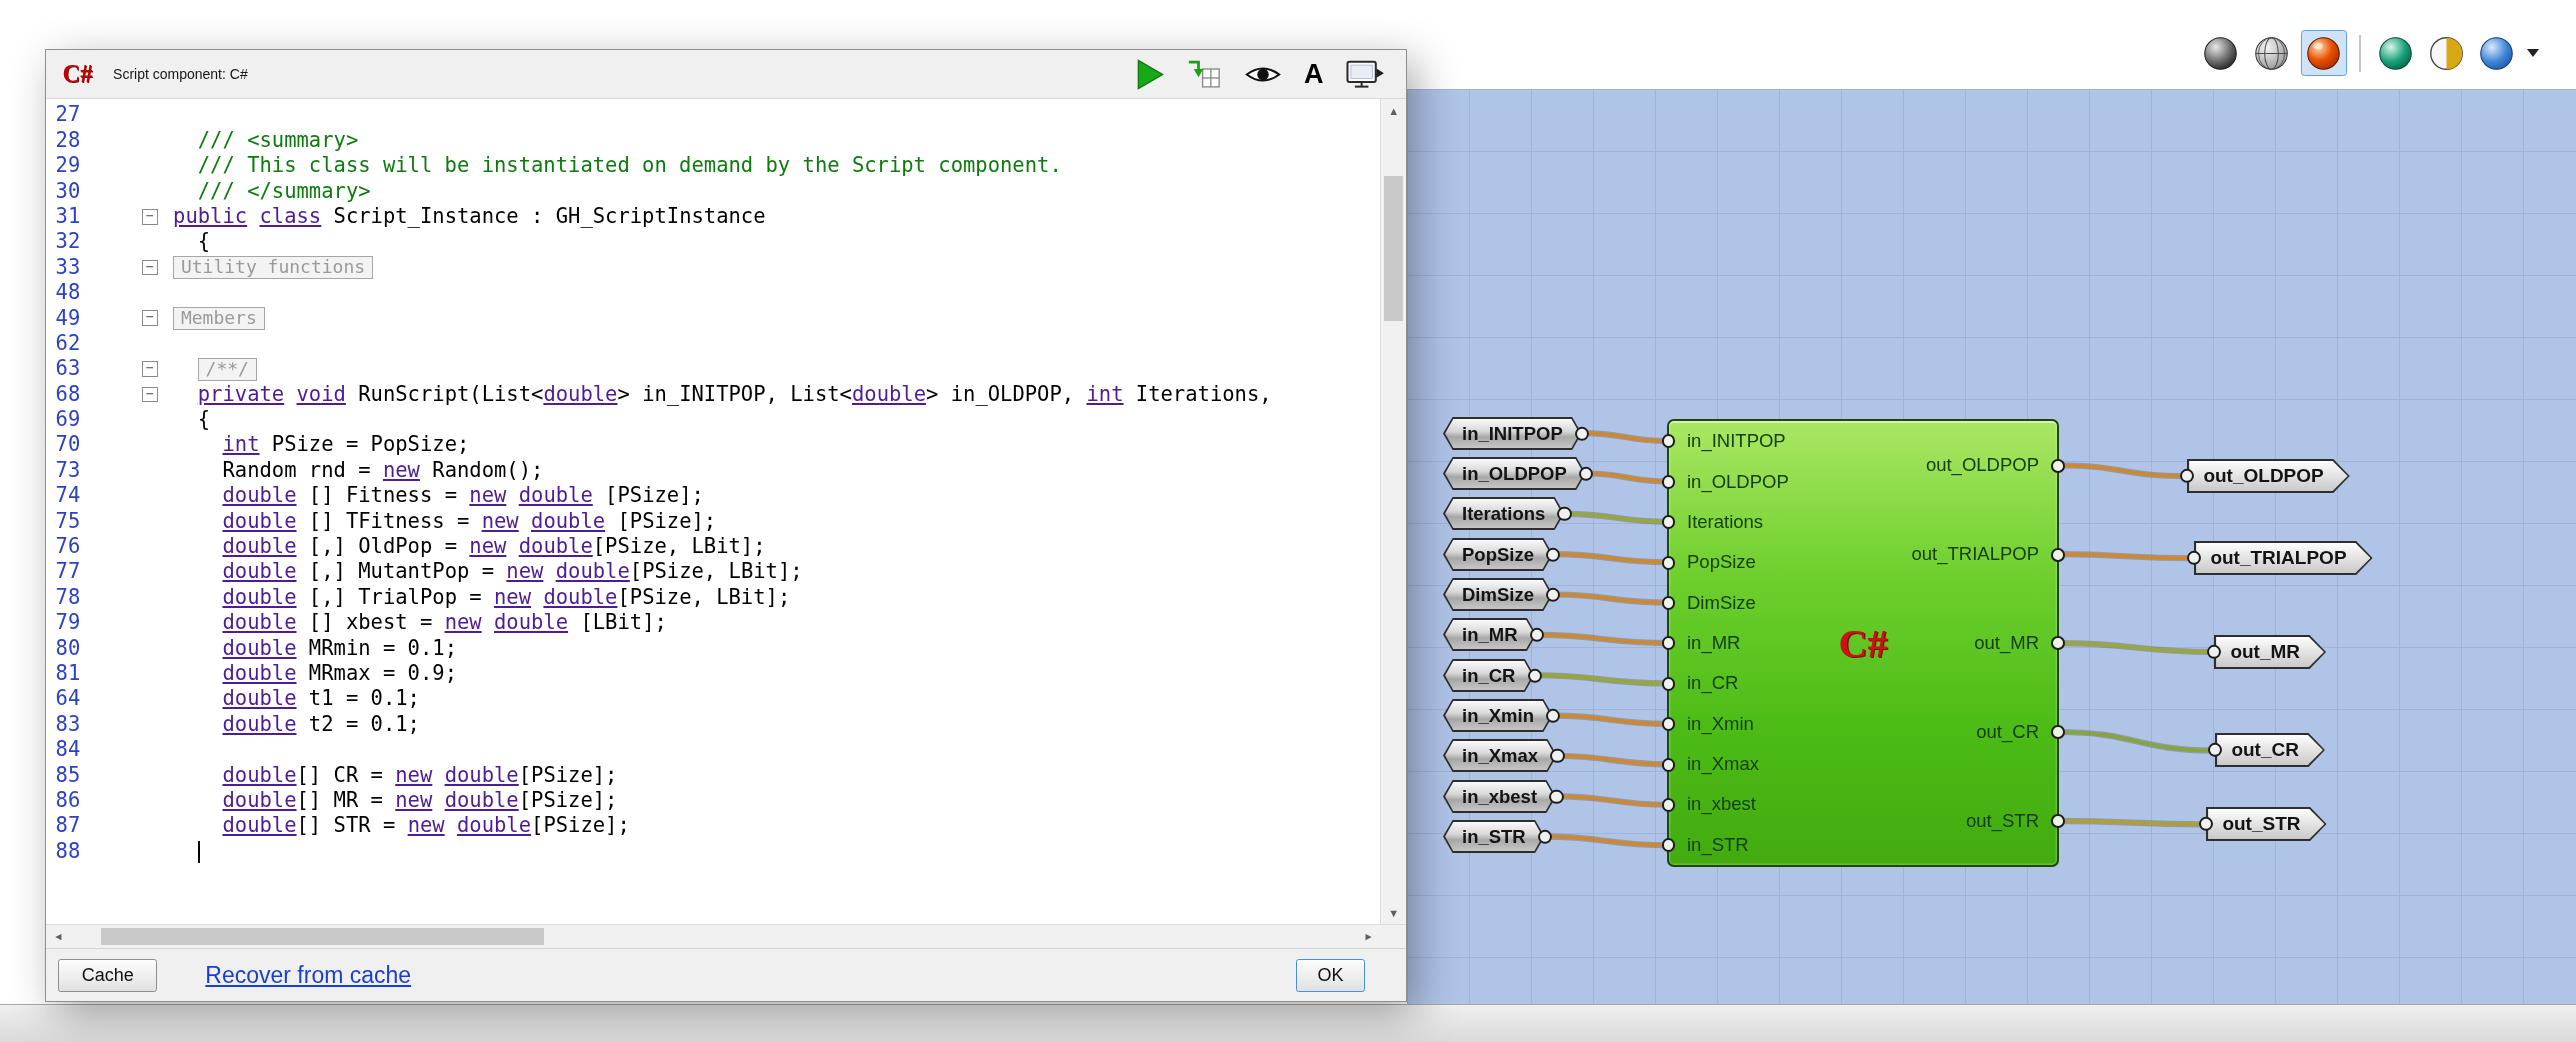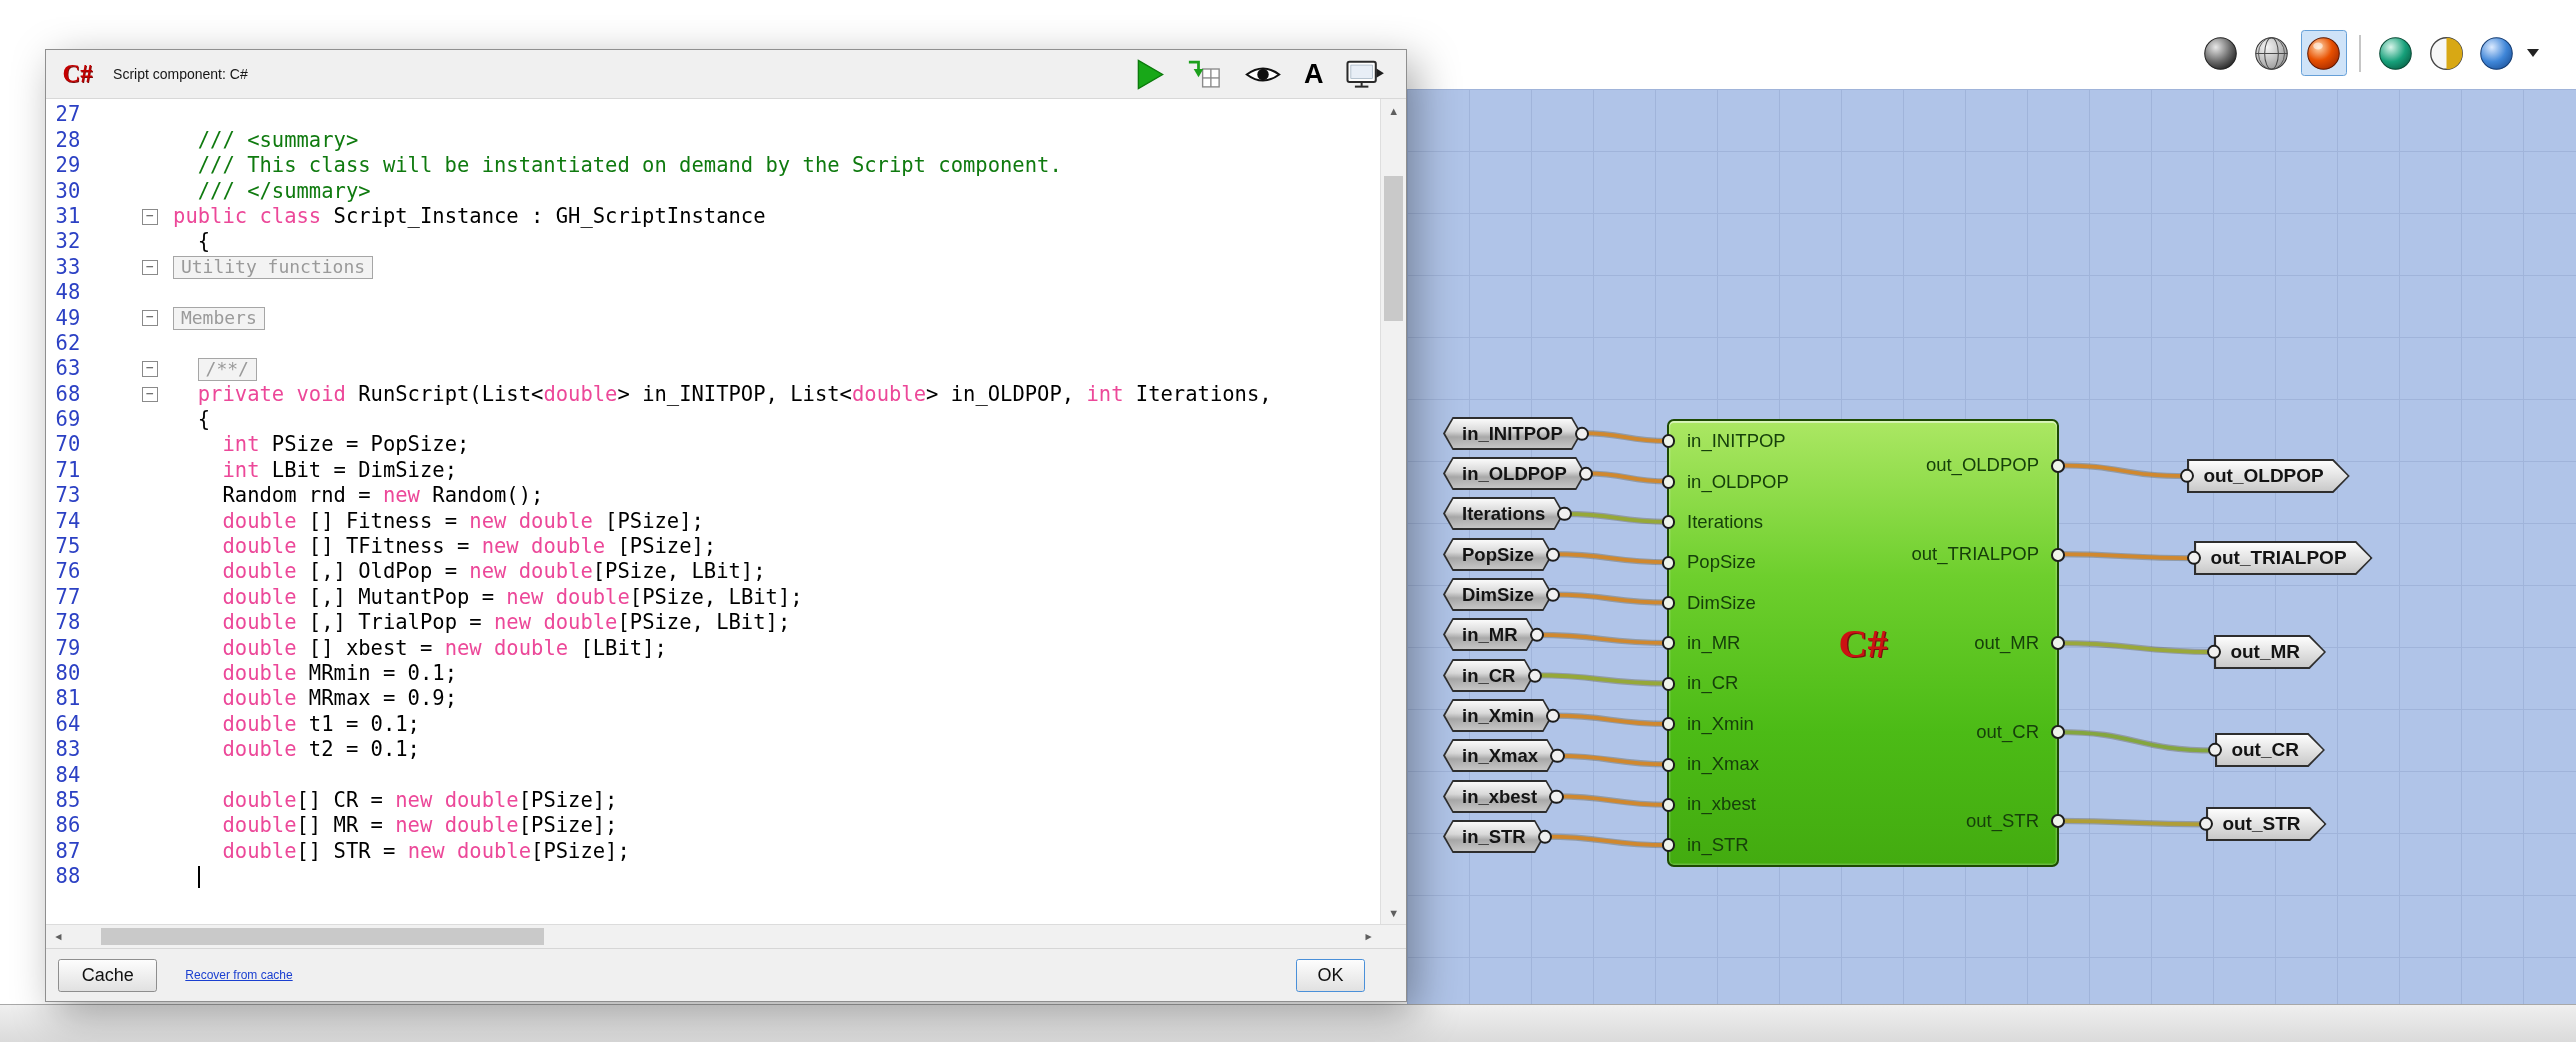--- a/index.html
+++ b/index.html
@@ -71,21 +71,21 @@
 
   .codewrap{flex:1 1 auto;display:flex;background:#fff;overflow:hidden;}
   .codegrid{flex:1 1 auto;overflow:hidden;padding-top:3.4px;background:#fff;}
   .code-line{display:grid;grid-template-columns:92px 31px auto;height:25.4px;line-height:25.4px;
     font-family:"DejaVu Sans Mono",monospace;font-size:20.5px;white-space:pre;}
   .ln{color:#2c41c4;padding-left:9.6px;}
   .foldcell{display:flex;align-items:center;padding-left:4.1px;}
   .fold-box{width:13.7px;height:13.7px;border:1.4px solid #8a8a8a;background:#fff;color:#555;
     font-size:13px;line-height:12.3px;text-align:center;font-family:"DejaVu Sans Mono",monospace;}
   .codecontent{padding-left:4.1px;overflow:hidden;}
-  .seg-k{color:#ec4899;}
+  .seg-k{color:#4c1d95;text-decoration:underline;}
   .seg-c{color:#0f7a0f;}
   .seg-t{color:#000;}
   .seg-b{display:inline-block;border:1.4px solid #a6a6a6;background:#f3f3f3;color:#9a9a9a;
     font-size:18px;line-height:20.5px;padding:0 6.8px;vertical-align:middle;}
   .seg-crt{display:inline-block;width:2.1px;height:22px;background:#000;vertical-align:middle;}
 
   .vscroll{flex:0 0 24.6px;background:#f1f1f1;border-left:0.7px solid #dedede;position:relative;}
   .vs-btn{position:absolute;left:0;right:0;height:23px;display:flex;align-items:center;justify-content:center;
     font-size:11px;color:#5f5f5f;background:#f1f1f1;}
   .vs-up{top:0;} .vs-down{bottom:0;}
@@ -95,21 +95,21 @@
   .hs-btn{width:24.6px;display:flex;align-items:center;justify-content:center;font-size:10.3px;color:#5f5f5f;}
   .hs-track{flex:1;position:relative;}
   .hs-thumb{position:absolute;left:30px;width:443px;top:2.7px;bottom:2.7px;background:#c9c9c9;}
   .hs-corner{width:25px;background:#f1f1f1;}
 
   .footer{height:52px;flex:0 0 auto;background:#f0f0f0;border-top:0.7px solid #d6d6d6;
     display:flex;align-items:center;position:relative;}
   .btn{border:0.7px solid #8e8e8e;background:linear-gradient(#fdfdfd,#e1e1e1);border-radius:2.7px;
     font-size:18px;color:#111;display:flex;align-items:center;justify-content:center;}
   .cache-btn{margin-left:12.3px;width:97px;height:31px;}
-  .recover-link{margin-left:28px;font-size:12px;color:#1a3fd0;text-decoration:underline;}
+  .recover-link{margin-left:48px;font-size:23px;color:#1a3fd0;text-decoration:underline;}
   .ok-btn{position:absolute;right:41px;width:67px;height:31px;border:1.4px solid #4a90d9;}
 
   .bottom-strip{position:absolute;left:0;right:0;bottom:0;height:38px;
     background:linear-gradient(#efefef,#dadada);border-top:0.7px solid #a8a8a8;z-index:3;}
 </style>
 </head>
 <body>
 
 <div class="screen">
 
@@ -407,21 +407,20 @@
           <div class="code-line"><span class="ln">31</span><span class="foldcell"><span class="fold-box">−</span></span><span class="codecontent"><span class="seg-k">public</span><span class="seg-t"> </span><span class="seg-k">class</span><span class="seg-t"> Script_Instance : GH_ScriptInstance</span></span></div>
           <div class="code-line"><span class="ln">32</span><span class="foldcell"></span><span class="codecontent"><span class="seg-t">  {</span></span></div>
           <div class="code-line"><span class="ln">33</span><span class="foldcell"><span class="fold-box">−</span></span><span class="codecontent"><span class="seg-b">Utility functions</span></span></div>
           <div class="code-line"><span class="ln">48</span><span class="foldcell"></span><span class="codecontent"></span></div>
           <div class="code-line"><span class="ln">49</span><span class="foldcell"><span class="fold-box">−</span></span><span class="codecontent"><span class="seg-b">Members</span></span></div>
           <div class="code-line"><span class="ln">62</span><span class="foldcell"></span><span class="codecontent"></span></div>
           <div class="code-line"><span class="ln">63</span><span class="foldcell"><span class="fold-box">−</span></span><span class="codecontent"><span class="seg-t">  </span><span class="seg-b">/**/</span></span></div>
           <div class="code-line"><span class="ln">68</span><span class="foldcell"><span class="fold-box">−</span></span><span class="codecontent"><span class="seg-t">  </span><span class="seg-k">private</span><span class="seg-t"> </span><span class="seg-k">void</span><span class="seg-t"> RunScript(List&lt;</span><span class="seg-k">double</span><span class="seg-t">&gt; in_INITPOP, List&lt;</span><span class="seg-k">double</span><span class="seg-t">&gt; in_OLDPOP, </span><span class="seg-k">int</span><span class="seg-t"> Iterations,</span></span></div>
           <div class="code-line"><span class="ln">69</span><span class="foldcell"></span><span class="codecontent"><span class="seg-t">  {</span></span></div>
           <div class="code-line"><span class="ln">70</span><span class="foldcell"></span><span class="codecontent"><span class="seg-t">    </span><span class="seg-k">int</span><span class="seg-t"> PSize = PopSize;</span></span></div>
-          <div class="code-line"><span class="ln">71</span><span class="foldcell"></span><span class="codecontent"><span class="seg-t">    </span><span class="seg-k">int</span><span class="seg-t"> LBit = DimSize;</span></span></div>
           <div class="code-line"><span class="ln">73</span><span class="foldcell"></span><span class="codecontent"><span class="seg-t">    Random rnd = </span><span class="seg-k">new</span><span class="seg-t"> Random();</span></span></div>
           <div class="code-line"><span class="ln">74</span><span class="foldcell"></span><span class="codecontent"><span class="seg-t">    </span><span class="seg-k">double</span><span class="seg-t"> [] Fitness = </span><span class="seg-k">new</span><span class="seg-t"> </span><span class="seg-k">double</span><span class="seg-t"> [PSize];</span></span></div>
           <div class="code-line"><span class="ln">75</span><span class="foldcell"></span><span class="codecontent"><span class="seg-t">    </span><span class="seg-k">double</span><span class="seg-t"> [] TFitness = </span><span class="seg-k">new</span><span class="seg-t"> </span><span class="seg-k">double</span><span class="seg-t"> [PSize];</span></span></div>
           <div class="code-line"><span class="ln">76</span><span class="foldcell"></span><span class="codecontent"><span class="seg-t">    </span><span class="seg-k">double</span><span class="seg-t"> [,] OldPop = </span><span class="seg-k">new</span><span class="seg-t"> </span><span class="seg-k">double</span><span class="seg-t">[PSize, LBit];</span></span></div>
           <div class="code-line"><span class="ln">77</span><span class="foldcell"></span><span class="codecontent"><span class="seg-t">    </span><span class="seg-k">double</span><span class="seg-t"> [,] MutantPop = </span><span class="seg-k">new</span><span class="seg-t"> </span><span class="seg-k">double</span><span class="seg-t">[PSize, LBit];</span></span></div>
           <div class="code-line"><span class="ln">78</span><span class="foldcell"></span><span class="codecontent"><span class="seg-t">    </span><span class="seg-k">double</span><span class="seg-t"> [,] TrialPop = </span><span class="seg-k">new</span><span class="seg-t"> </span><span class="seg-k">double</span><span class="seg-t">[PSize, LBit];</span></span></div>
           <div class="code-line"><span class="ln">79</span><span class="foldcell"></span><span class="codecontent"><span class="seg-t">    </span><span class="seg-k">double</span><span class="seg-t"> [] xbest = </span><span class="seg-k">new</span><span class="seg-t"> </span><span class="seg-k">double</span><span class="seg-t"> [LBit];</span></span></div>
           <div class="code-line"><span class="ln">80</span><span class="foldcell"></span><span class="codecontent"><span class="seg-t">    </span><span class="seg-k">double</span><span class="seg-t"> MRmin = 0.1;</span></span></div>
           <div class="code-line"><span class="ln">81</span><span class="foldcell"></span><span class="codecontent"><span class="seg-t">    </span><span class="seg-k">double</span><span class="seg-t"> MRmax = 0.9;</span></span></div>
           <div class="code-line"><span class="ln">64</span><span class="foldcell"></span><span class="codecontent"><span class="seg-t">    </span><span class="seg-k">double</span><span class="seg-t"> t1 = 0.1;</span></span></div>

